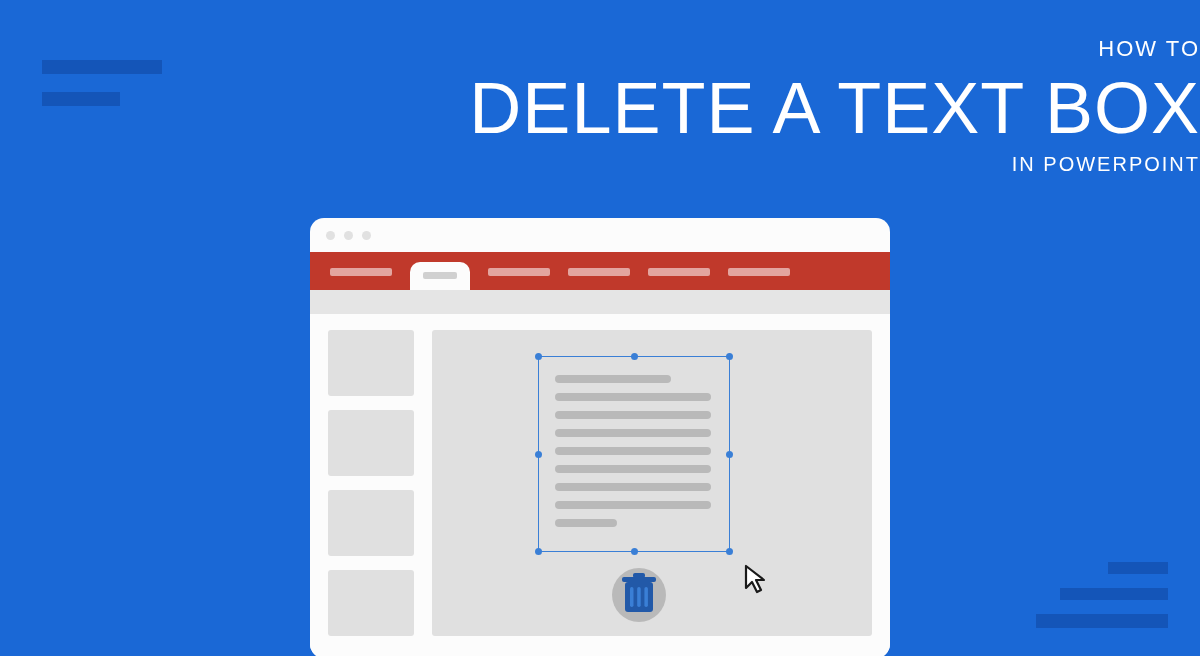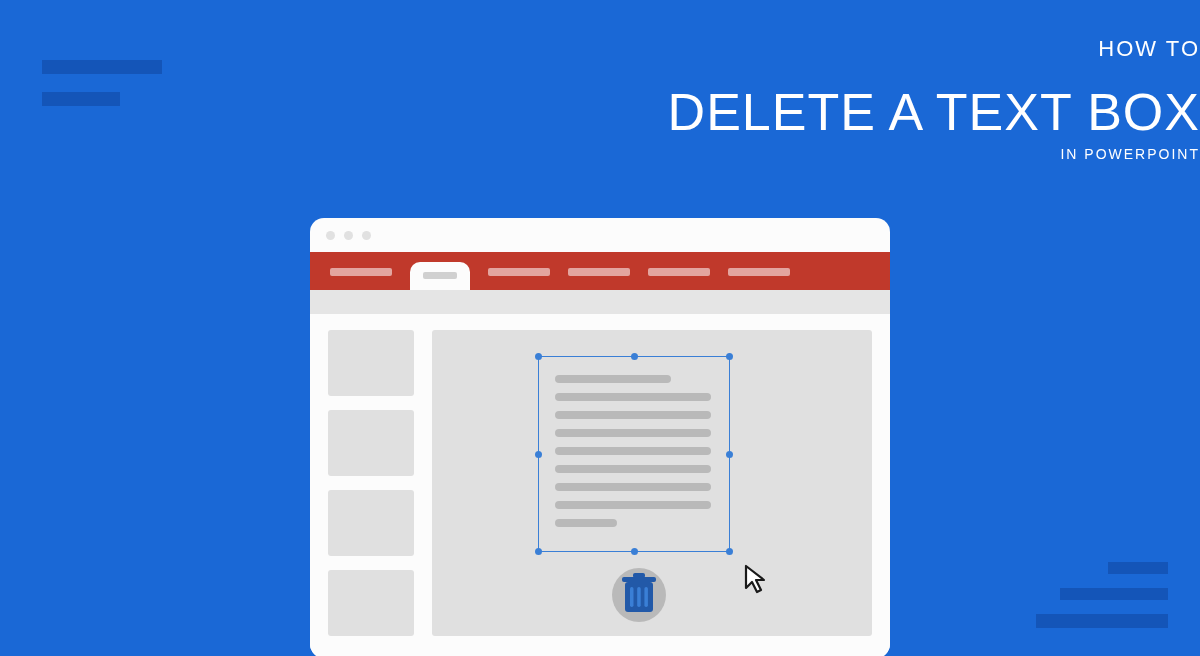--- a/index.html
+++ b/index.html
@@ -6,22 +6,22 @@
 body{width:1200px;height:656px;background:#1a68d6;font-family:'Segoe UI Light','Helvetica Neue',Arial,sans-serif;overflow:hidden;position:relative}
 .deco-tl{position:absolute;top:60px;left:42px}
 .deco-tl .bar1{width:120px;height:14px;background:#1455b8;margin-bottom:18px}
 .deco-tl .bar2{width:78px;height:14px;background:#1455b8}
 .deco-br{position:absolute;bottom:28px;right:32px;display:flex;flex-direction:column;align-items:flex-end;gap:14px}
 .deco-br .bar1{width:60px;height:12px;background:#1455b8}
 .deco-br .bar2{width:108px;height:12px;background:#1455b8}
 .deco-br .bar3{width:132px;height:14px;background:#1455b8}
 .heading{text-align:right;padding-top:36px;color:#fff}
 .heading .line1{font-size:22px;letter-spacing:2px;font-weight:300}
-.heading .line2{font-size:52px;letter-spacing:1px;font-weight:300;margin-top:20px}
-.heading .line3{font-size:14px;letter-spacing:2px;font-weight:300;margin-top:4px}
+.heading .line2{font-size:72px;letter-spacing:1px;font-weight:300;margin-top:5px}
+.heading .line3{font-size:20px;letter-spacing:2px;font-weight:300;margin-top:4px}
 .window{position:absolute;top:218px;left:50%;transform:translateX(-50%);width:580px;background:#fcfcfc;border-radius:14px;overflow:hidden;box-shadow:0 2px 0 rgba(0,0,0,0.02)}
 .titlebar{height:34px;display:flex;align-items:center;padding-left:16px;gap:9px}
 .dot{width:9px;height:9px;border-radius:50%;background:#e1e1e1}
 .ribbon{background:#c0392b;height:38px;display:flex;align-items:flex-end;padding:0 20px;gap:18px}
 .tab{width:62px;height:8px;background:rgba(255,255,255,0.55);border-radius:2px;margin-bottom:14px}
 .tab.active{width:60px;height:28px;background:#fcfcfc;border-radius:10px 10px 0 0;margin-bottom:0}
 .tab.active::after{content:'';display:block;width:34px;height:7px;background:#d0d0d0;border-radius:2px;margin:10px auto 0}
 .toolstrip{height:24px;background:#e5e5e5}
 .workspace{display:flex;padding:16px 18px 22px;gap:18px;background:#fcfcfc}
 .thumbs{display:flex;flex-direction:column;gap:14px}

